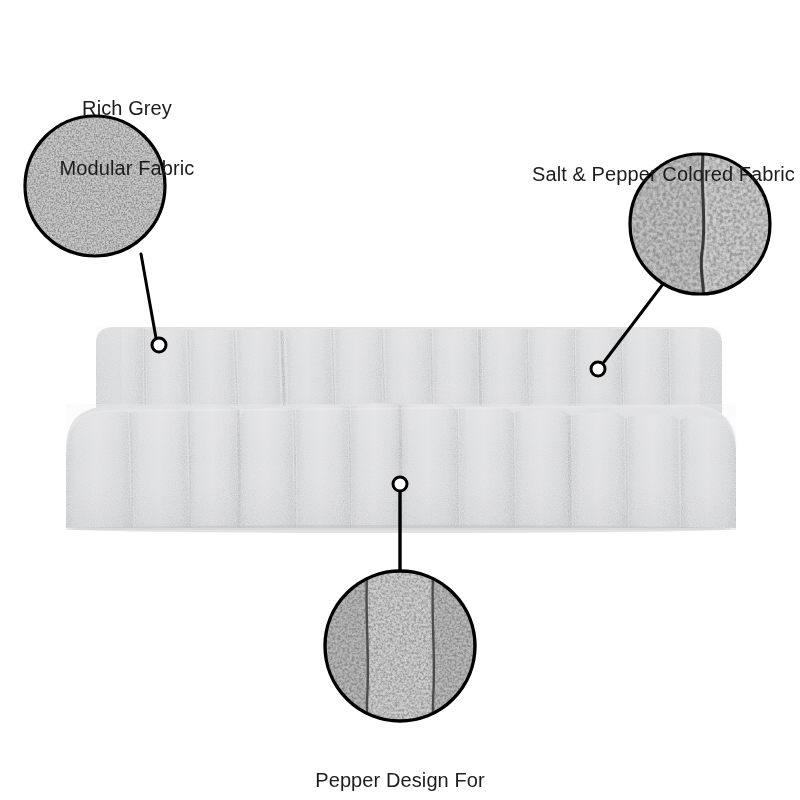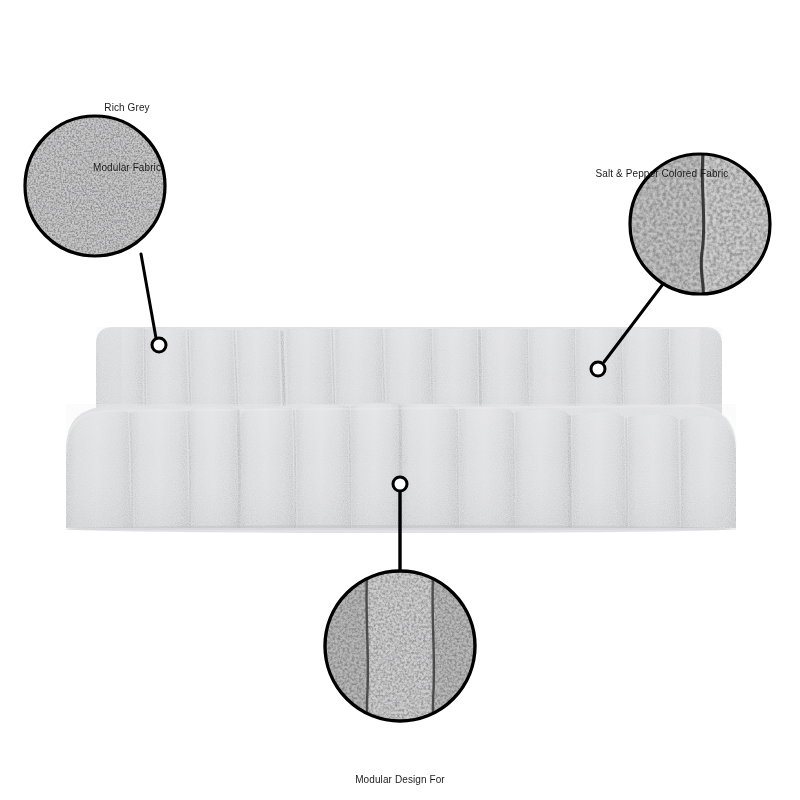--- a/index.html
+++ b/index.html
@@ -22,21 +22,21 @@
   #stage svg.layer {
     position: absolute;
     left: 0;
     top: 0;
     width: 800px;
     height: 800px;
   }
   .callout-label {
     position: absolute;
     font-family: "Liberation Sans", sans-serif;
-    font-size: 10px;
+    font-size: 20px;
     line-height: 20px;
     color: #1c1c1c;
     letter-spacing: 0.1px;
     white-space: pre;
     text-align: center;
   }
   #label-rich-grey {
     left: 12px;
     top: 58px;
     width: 230px;
@@ -292,17 +292,17 @@
   <div class="callout-label" id="label-rich-grey">
     <div>Rich Grey</div>
     <div>Modular Fabric</div>
   </div>
 
   <div class="callout-label" id="label-salt-pepper">
     <div>Salt &amp; Pepper Colored Fabric</div>
   </div>
 
   <div class="callout-label" id="label-modular">
-    <div>Modular Design For</div>
+    <div>Pepper Design For</div>
     
   </div>
 
 </div>
 
 </body></html>

